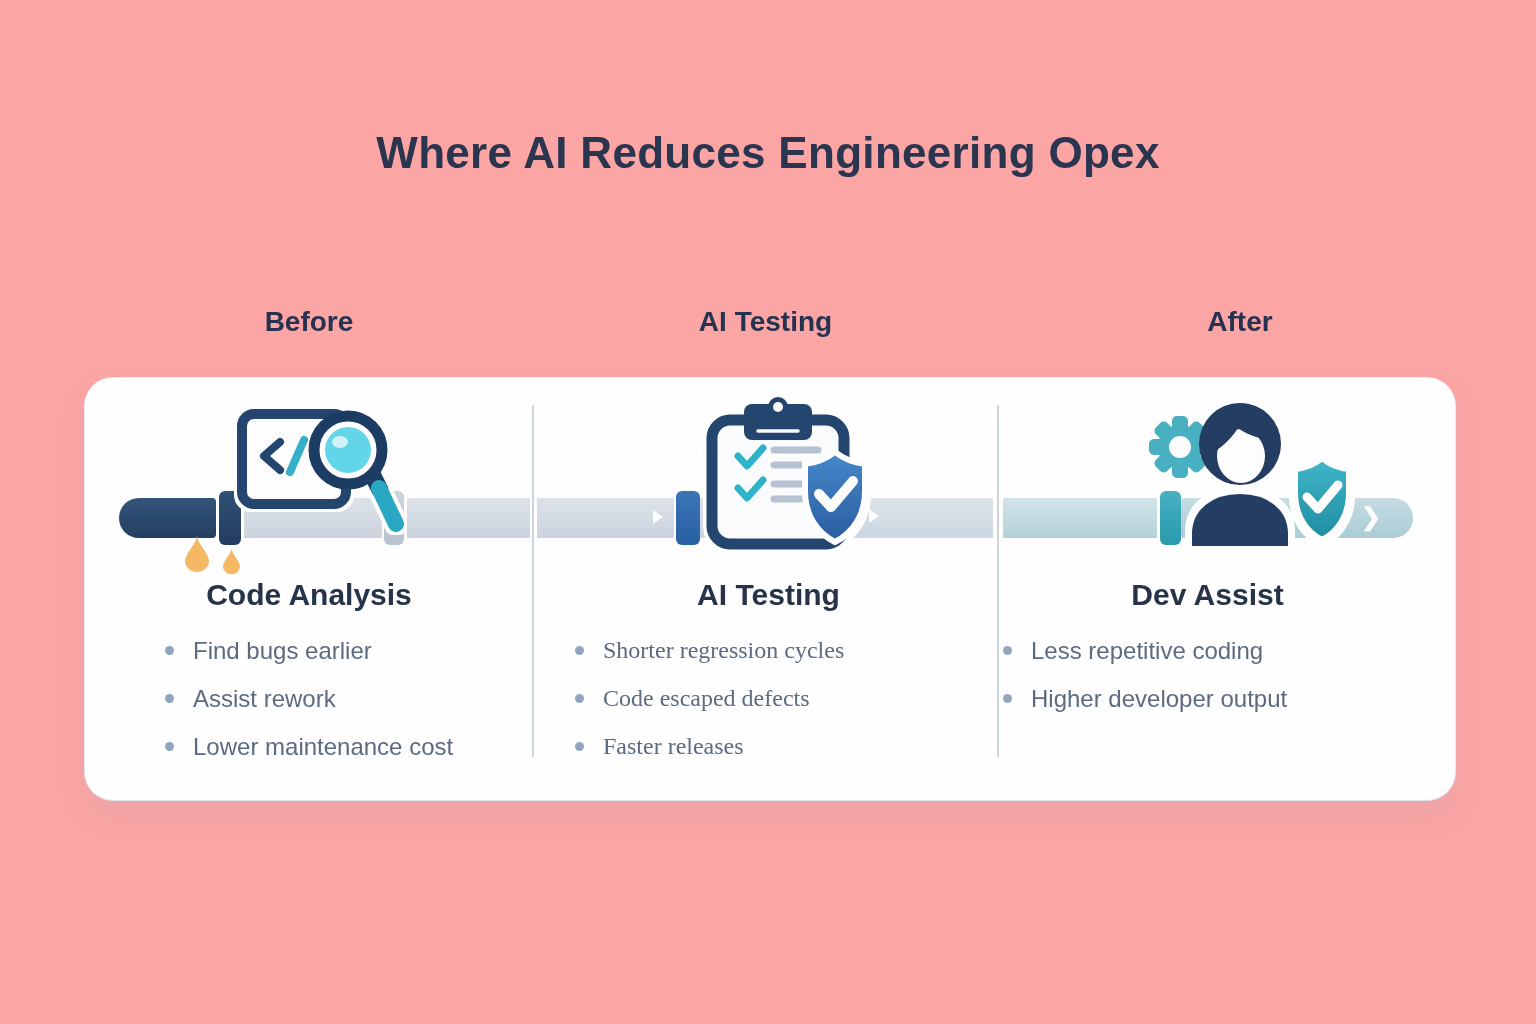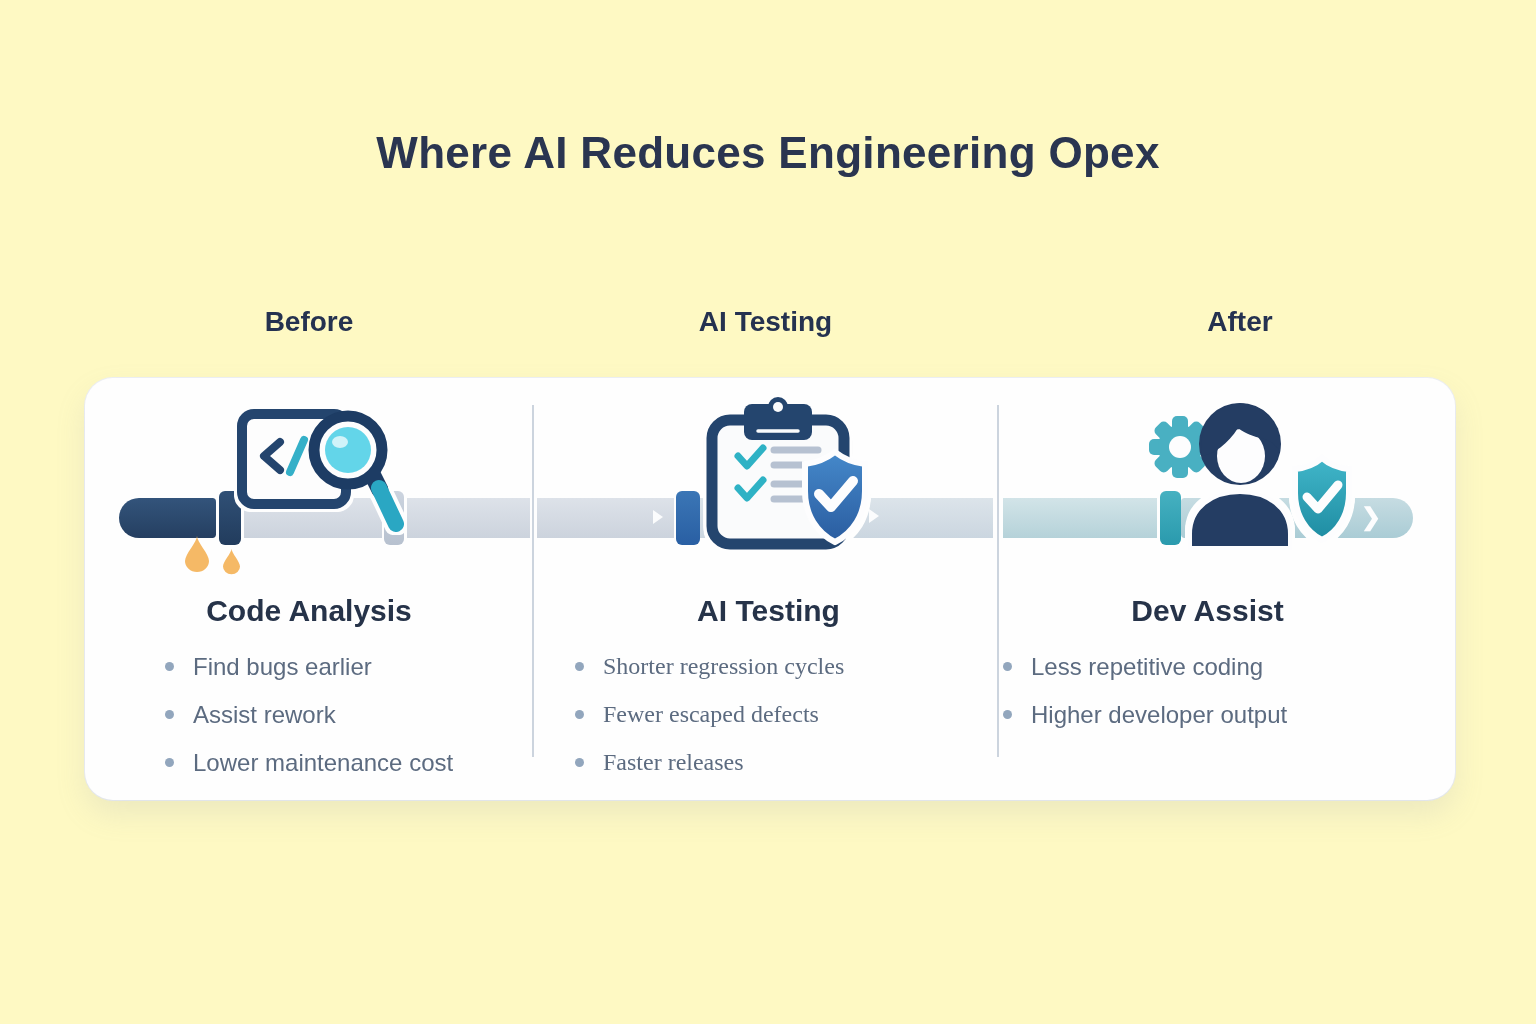--- a/index.html
+++ b/index.html
@@ -1,16 +1,16 @@
 <!DOCTYPE html>
 <html><head>
 <meta charset="utf-8">
 <style>
   html,body{margin:0;padding:0;background:#f7f8f9;}
-  .canvas{position:relative;width:1536px;height:1024px;background:#fef9c3;overflow:hidden;
+  .canvas{position:relative;width:1536px;height:1024px;background:#fca5a5;overflow:hidden;
           font-family:"Liberation Sans", sans-serif;}
 
   .title{position:absolute;top:128px;left:0;width:100%;text-align:center;
          font-size:44px;font-weight:bold;color:#2a3550;letter-spacing:.3px;}
 
   .stage-label{position:absolute;top:306px;font-size:28px;font-weight:bold;
                color:#253250;text-align:center;}
   .stage1{left:85px;width:448px;} .stage2{left:533px;width:465px;} .stage3{left:1010px;width:460px;}
 
   .card{position:absolute;left:85px;top:378px;width:1370px;height:422px;background:#fefefe;
@@ -41,21 +41,21 @@
   .drop{position:absolute;}
   .drop1{left:100px;top:158px;} .drop2{left:138px;top:170px;}
 
   .icon{position:absolute;
         filter:drop-shadow(3px 0 0 #fefefe) drop-shadow(-3px 0 0 #fefefe)
                drop-shadow(0 3px 0 #fefefe) drop-shadow(0 -3px 0 #fefefe);}
   .icon1{left:147px;top:28px;} .icon2{left:613px;top:16px;} .icon3{left:1053px;top:20px;}
 
   .col-content{position:absolute;top:200px;}
   .col1{left:0;width:448px;} .col2{left:448px;width:465px;} .col3{left:885px;width:457px;}
-  .col-heading{font-size:30px;font-weight:bold;color:#263349;text-align:center;margin:16px;}
+  .col-heading{font-size:30px;font-weight:bold;color:#263349;text-align:center;margin:0;}
   .col2 .col-heading{transform:translateX(3px);} .col3 .col-heading{transform:translateX(9px);}
   ul.bullets{list-style:none;margin:24px 0 0 0;padding:0;}
   .col1 ul.bullets{padding-left:80px;} .col2 ul.bullets{padding-left:42px;font-family:Liberation Serif, serif;} .col3 ul.bullets{padding-left:33px;}
   ul.bullets li{display:flex;align-items:center;gap:19px;font-size:24px;line-height:29px;
                 color:#5c6b80;margin-bottom:16px;margin-top:19px;}
   .dot{width:9px;height:9px;border-radius:50%;background:#92a6bd;flex:none;}
 </style>
 </head>
 <body>
 
@@ -174,21 +174,21 @@
 
     <div class="col-content col2">
       <h3 class="col-heading">AI Testing</h3>
       <ul class="bullets">
         <li>
             <span class="dot"></span>
             <span>Shorter regression cycles</span>
           </li>
         <li>
             <span class="dot"></span>
-            <span>Fewer escaped defects</span>
+            <span>Code escaped defects</span>
           </li>
         <li>
             <span class="dot"></span>
             <span>Faster releases</span>
           </li>
       </ul>
     </div>
 
     <div class="col-content col3">
       <h3 class="col-heading">Dev Assist</h3>

